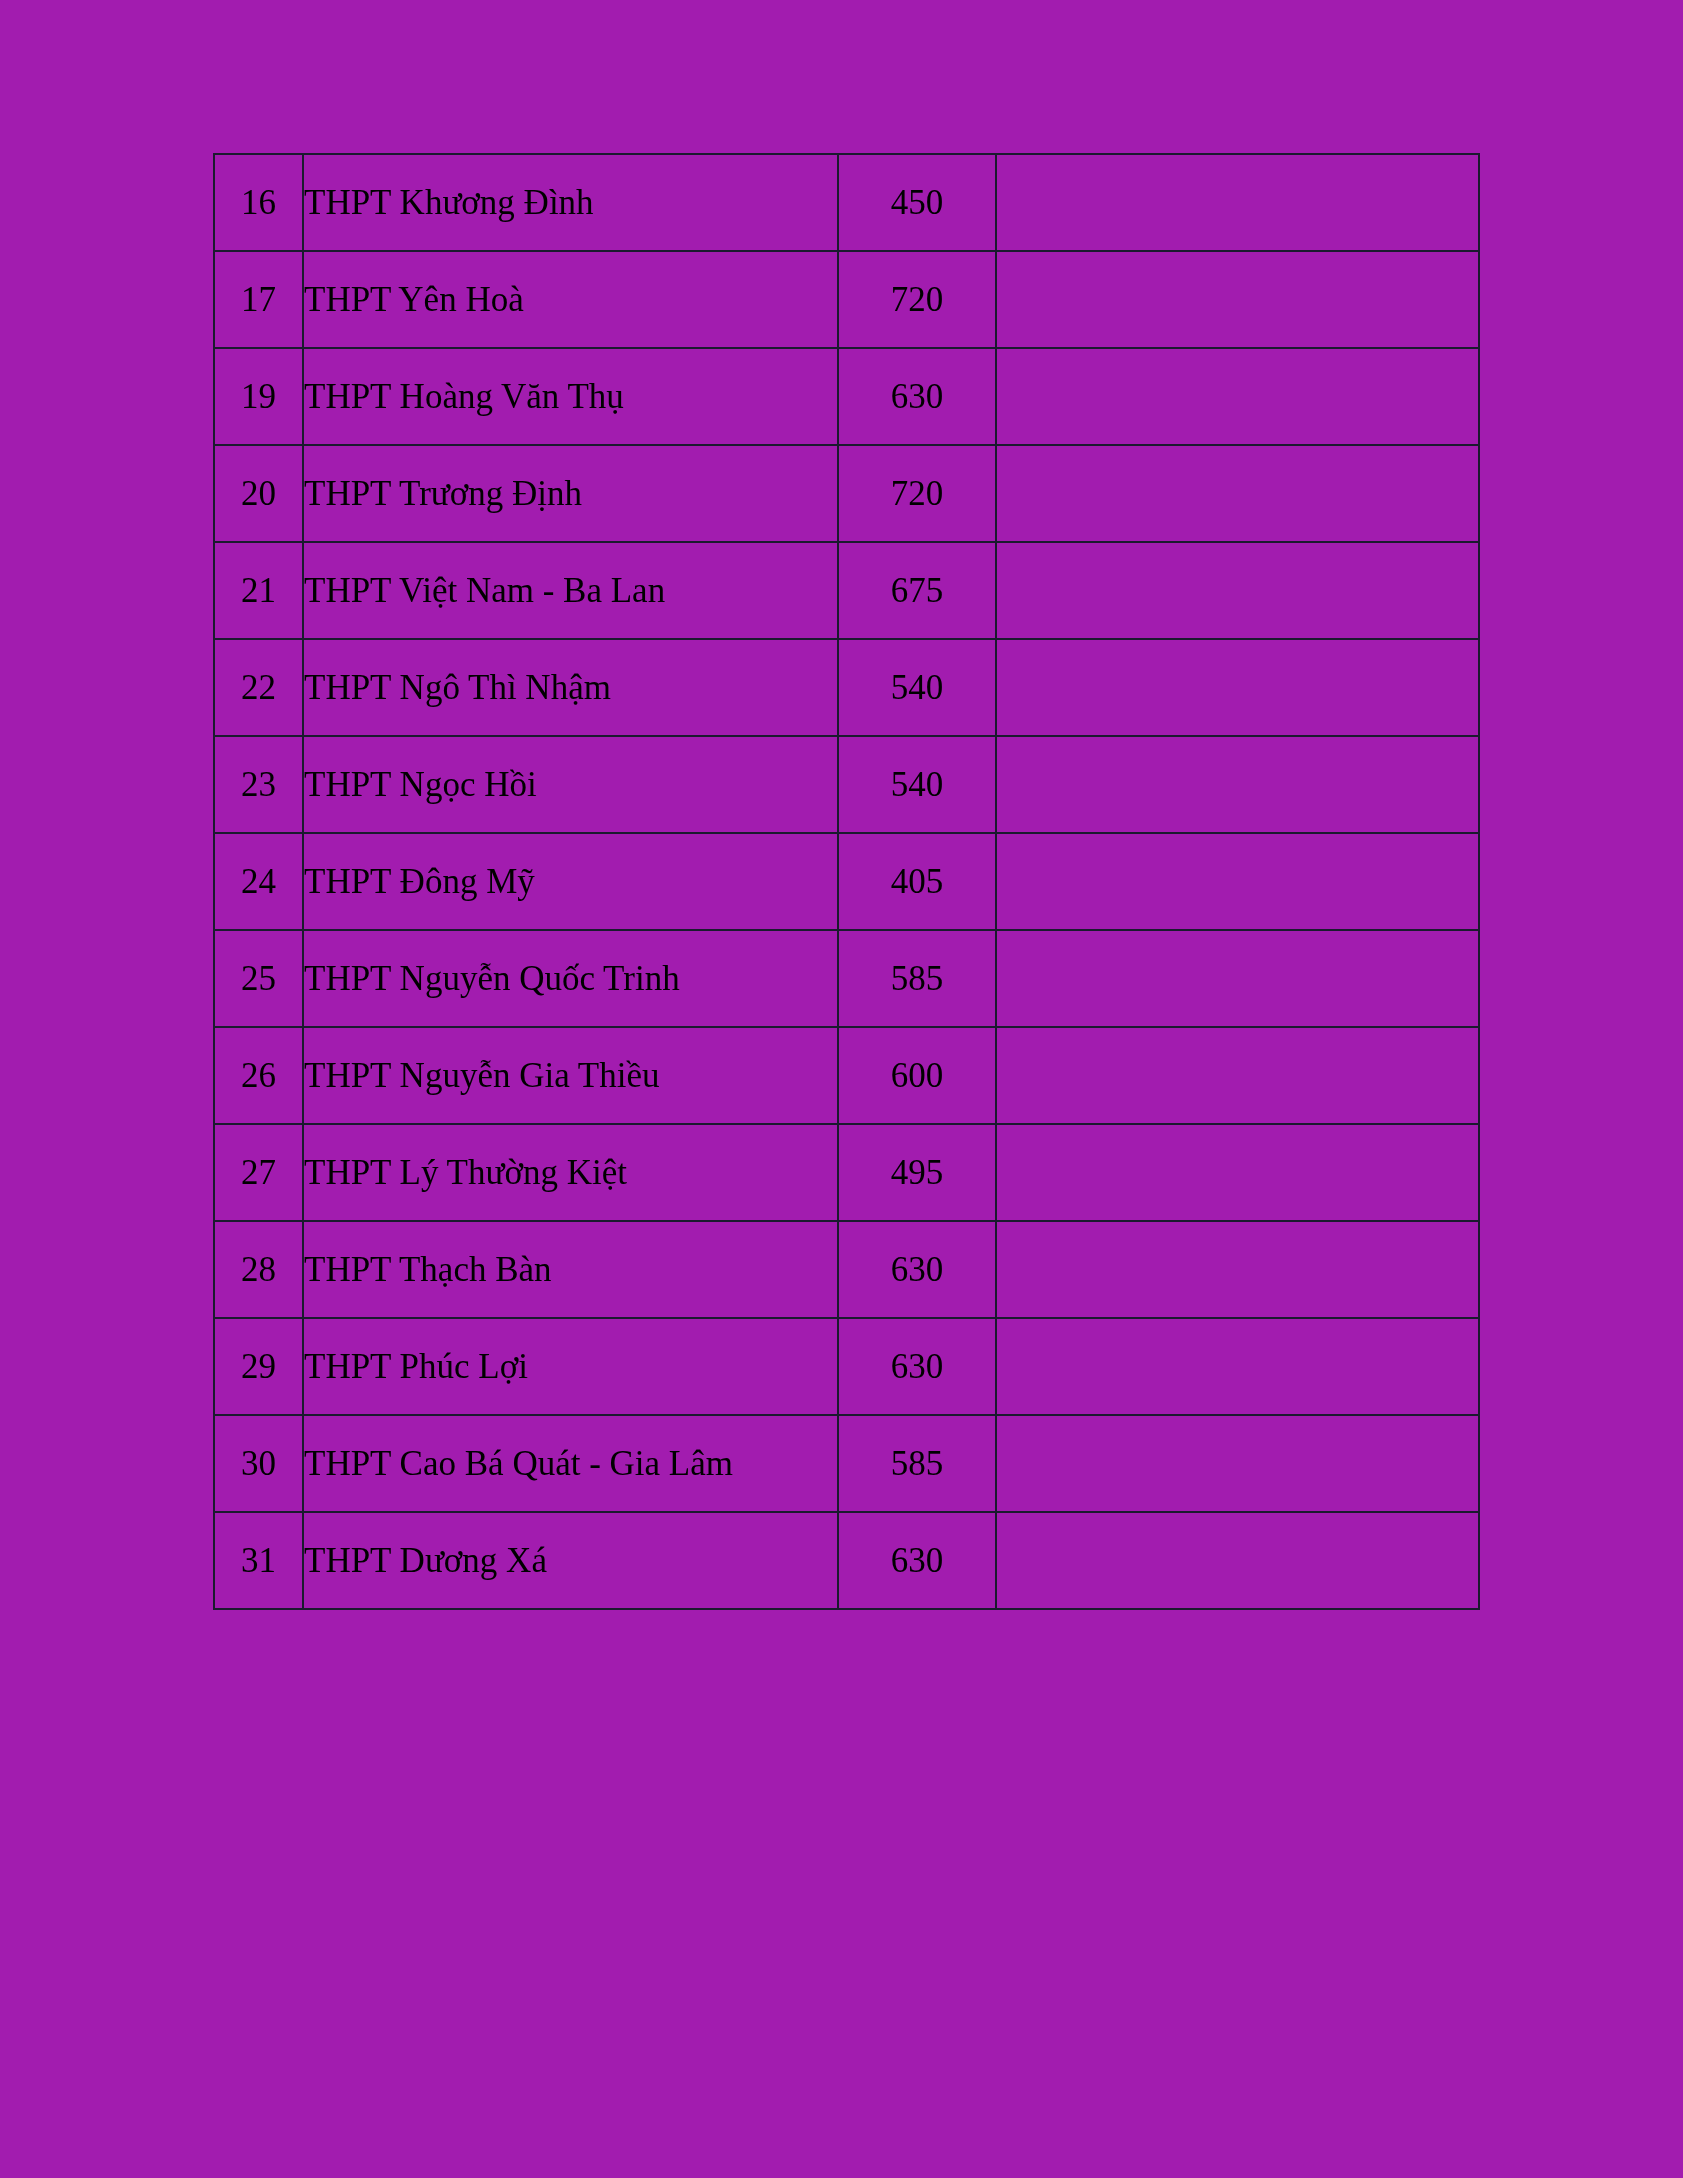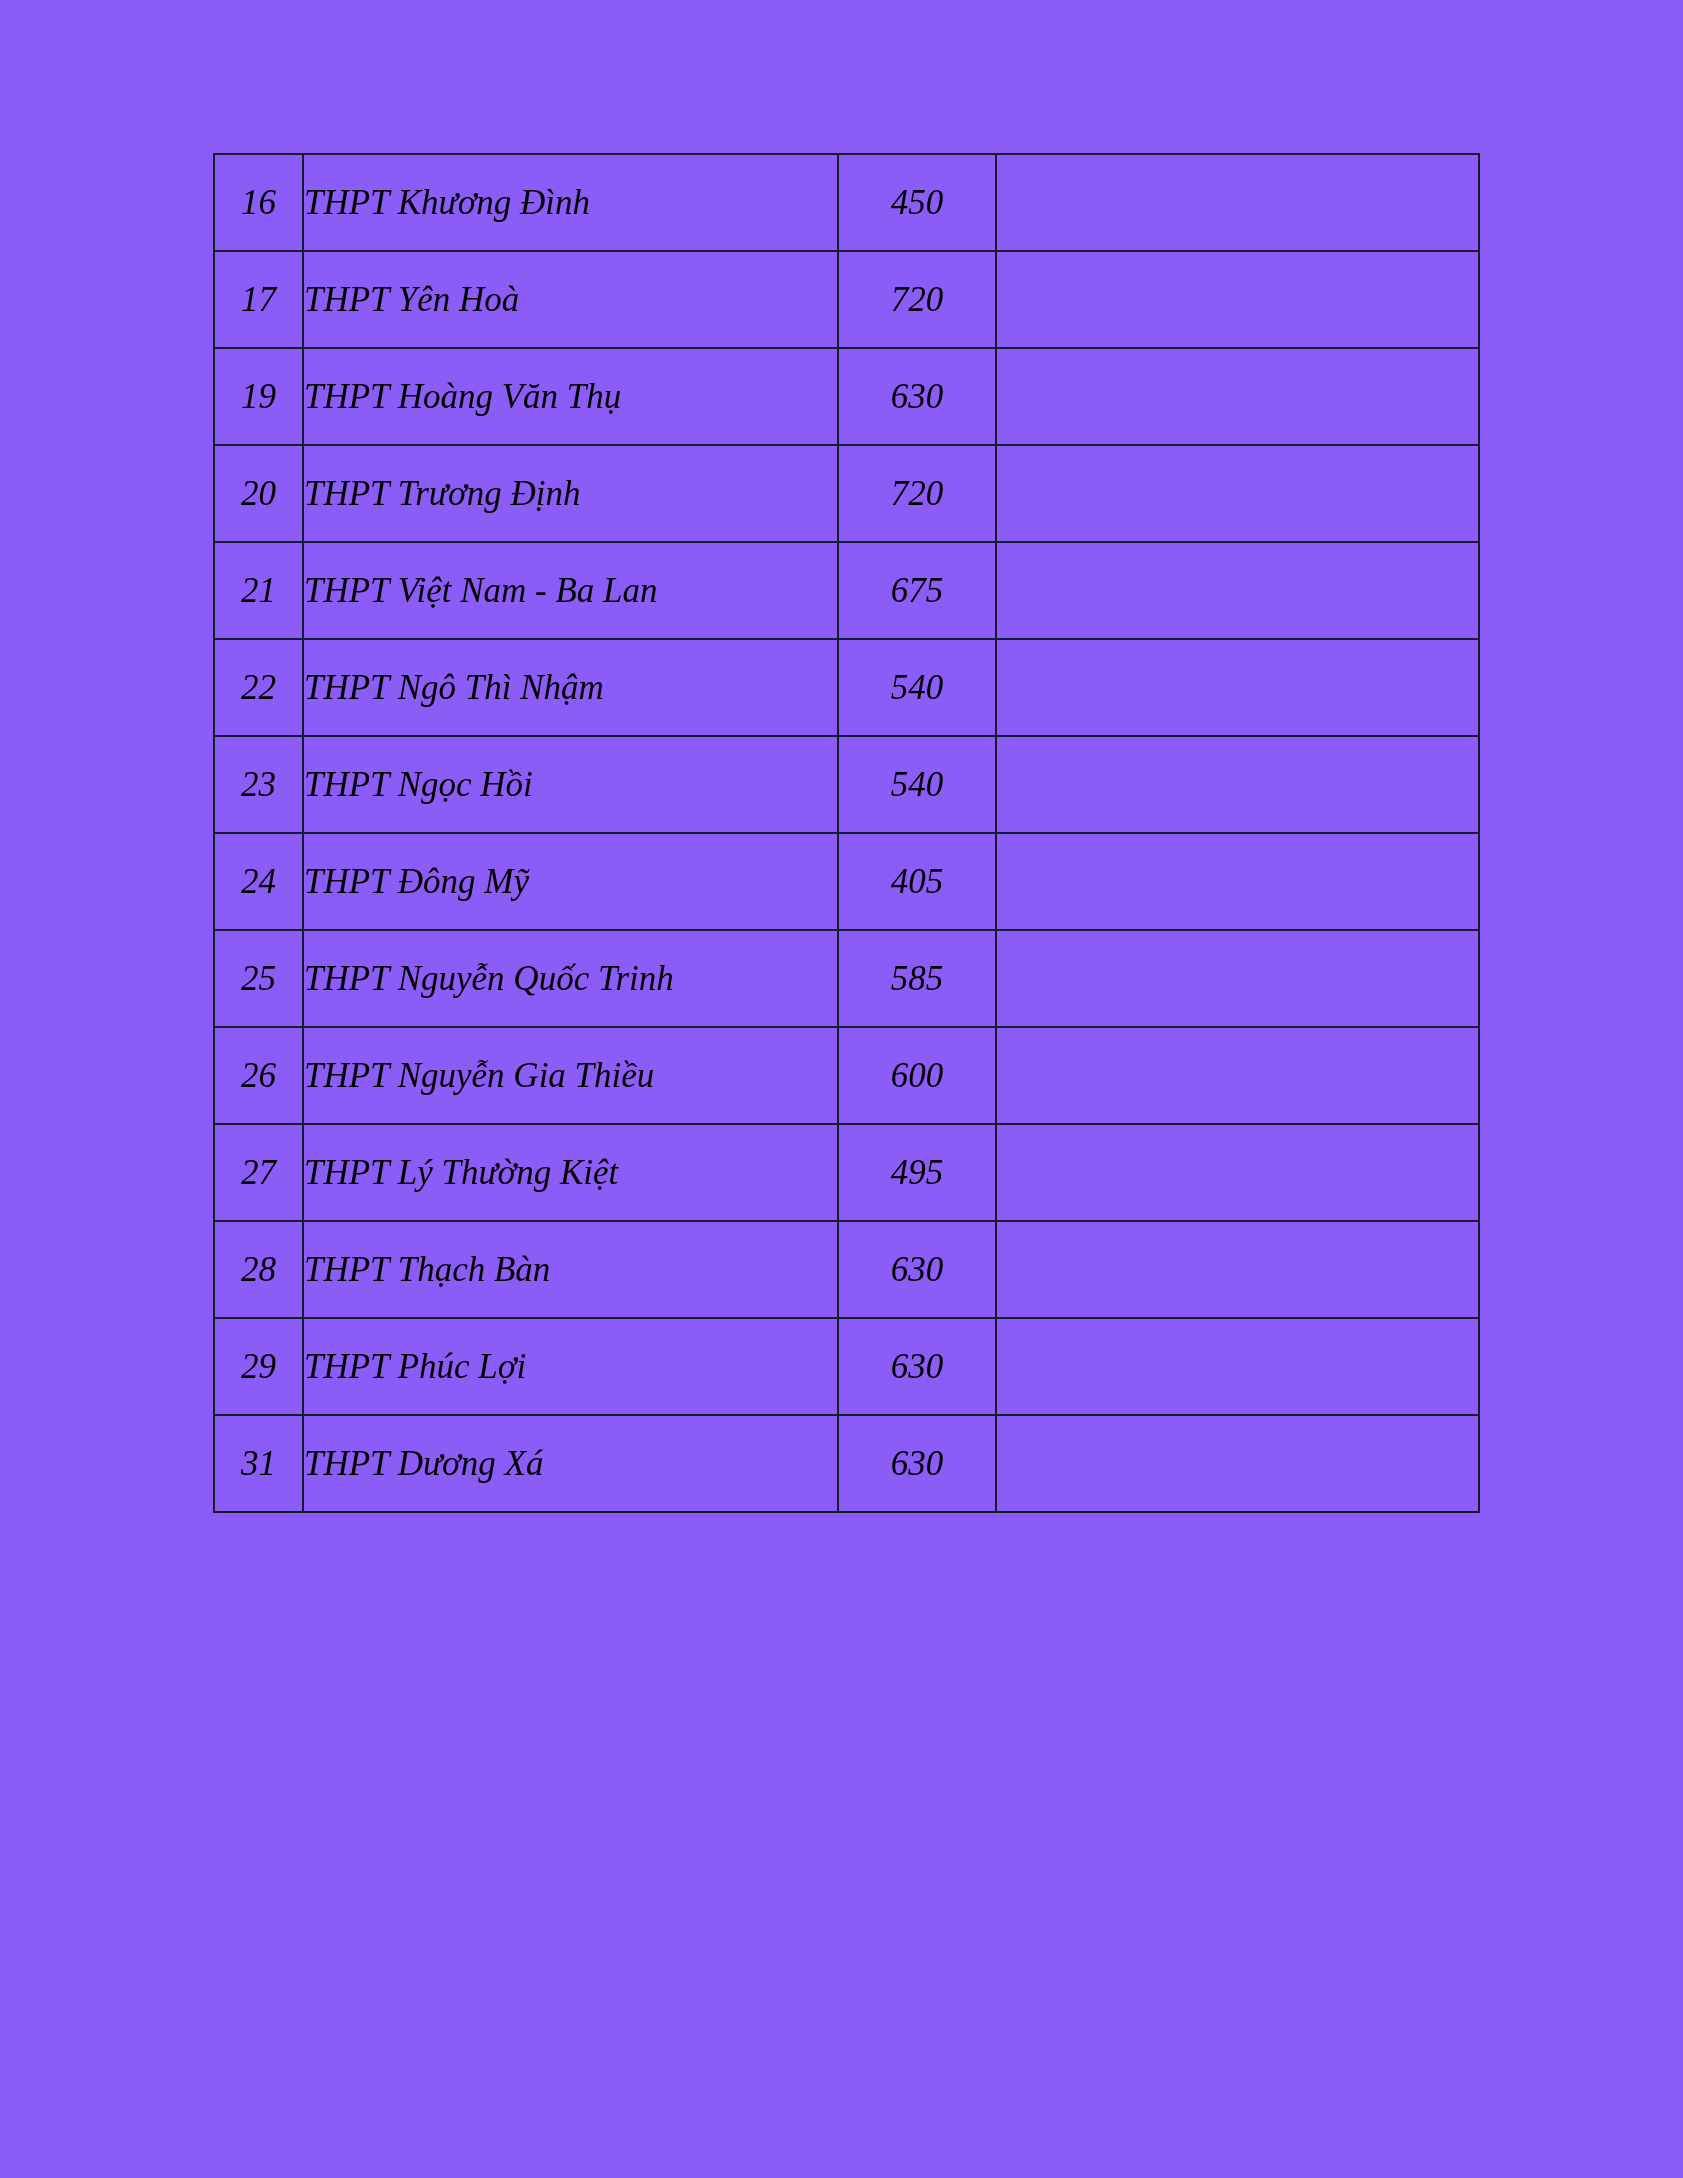--- a/index.html
+++ b/index.html
@@ -13,22 +13,21 @@
     font-family: "Liberation Serif", serif;
     color: #000000;
     position: relative;
   }
   .page {
     position: absolute;
     left: 0;
     top: 0;
     width: 1683px;
     height: 2178px;
-    background: #8b5cf6;
-    font-style: italic;
+    background: #a21caf;
   }
   .doc-table {
     position: absolute;
     left: 213px;
     top: 153px;
     width: 1265px;
     border-collapse: collapse;
     table-layout: fixed;
   }
   .doc-table td {
@@ -148,20 +147,26 @@
         <td class="cell-qty">630</td>
         <td class="cell-note"></td>
       </tr>
       <tr>
         <td class="cell-idx">29</td>
         <td class="cell-name">THPT Phúc Lợi</td>
         <td class="cell-qty">630</td>
         <td class="cell-note"></td>
       </tr>
       <tr>
+        <td class="cell-idx">30</td>
+        <td class="cell-name">THPT Cao Bá Quát - Gia Lâm</td>
+        <td class="cell-qty">585</td>
+        <td class="cell-note"></td>
+      </tr>
+      <tr>
         <td class="cell-idx">31</td>
         <td class="cell-name">THPT Dương Xá</td>
         <td class="cell-qty">630</td>
         <td class="cell-note"></td>
       </tr>
     </tbody>
   </table>
 </div>
 
 

